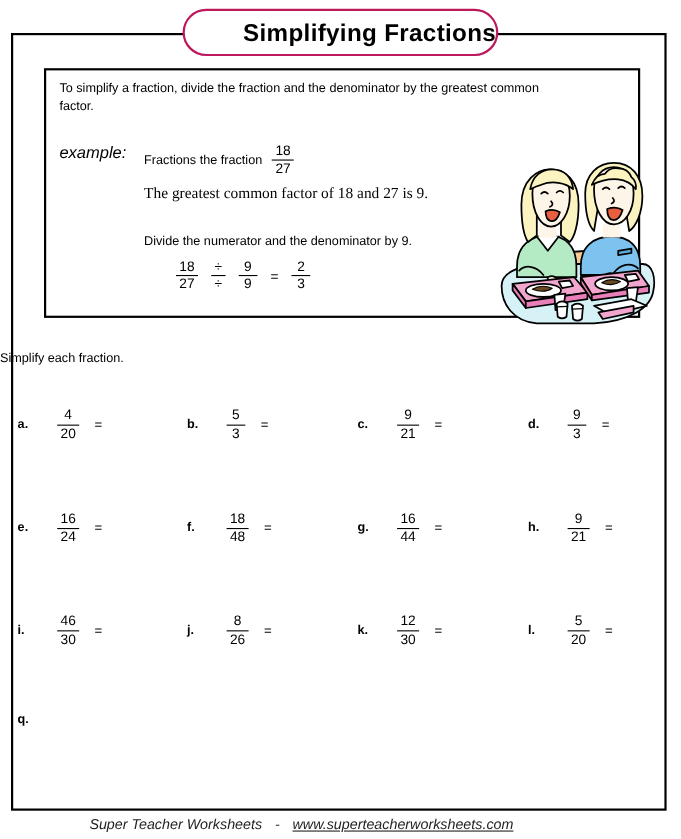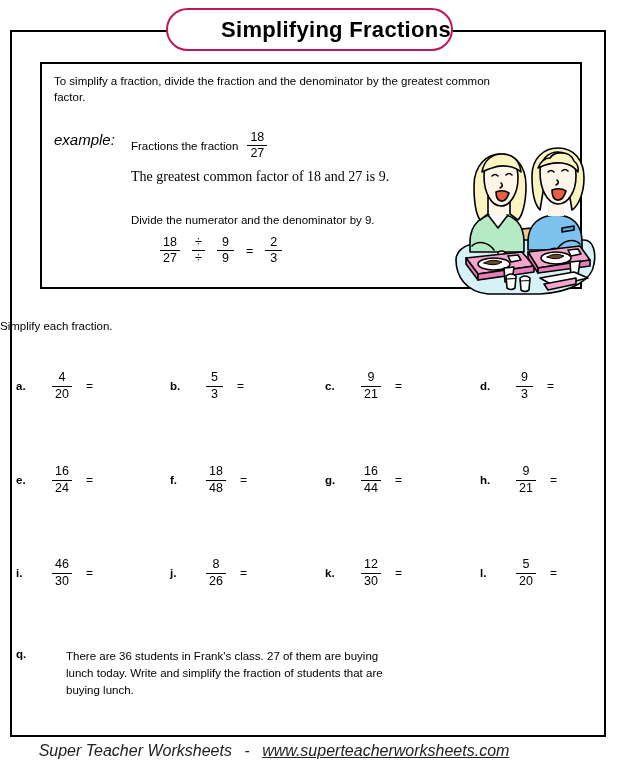--- a/index.html
+++ b/index.html
@@ -235,21 +235,21 @@
     width: 340px;
   }
 
   
   #footer {
     position: absolute;
     left: 0;
     top: 742px;
     width: 548px;
     text-align: center;
-    font-size: 16px;
+    font-size: 13px;
     font-style: italic;
     color: #222;
   }
   #footer .sep { margin: 0 8px; }
   #footer .url { text-decoration: underline; }
 </style>
 </head>
 <body>
 
 <div id="page-frame"></div>
@@ -509,20 +509,19 @@
       <span class="num">5</span>
       <span class="bar"></span>
       <span class="den">20</span>
     </span>
     <span class="peq">=</span>
   </div>
 </div>
 
 <div id="word-problem">
   <span class="plabel">q.</span>
-  <span class="ptext">There are 36 students in Frank's class.  27 of them are buying lunch today.  Write and simplify the fraction of students that are buying lunch.</span>
 </div>
 
 <div id="footer">
   <span>Super Teacher Worksheets</span>
   <span class="sep">-</span>
   <span class="url">www.superteacherworksheets.com</span>
 </div>
 
 </body></html>

